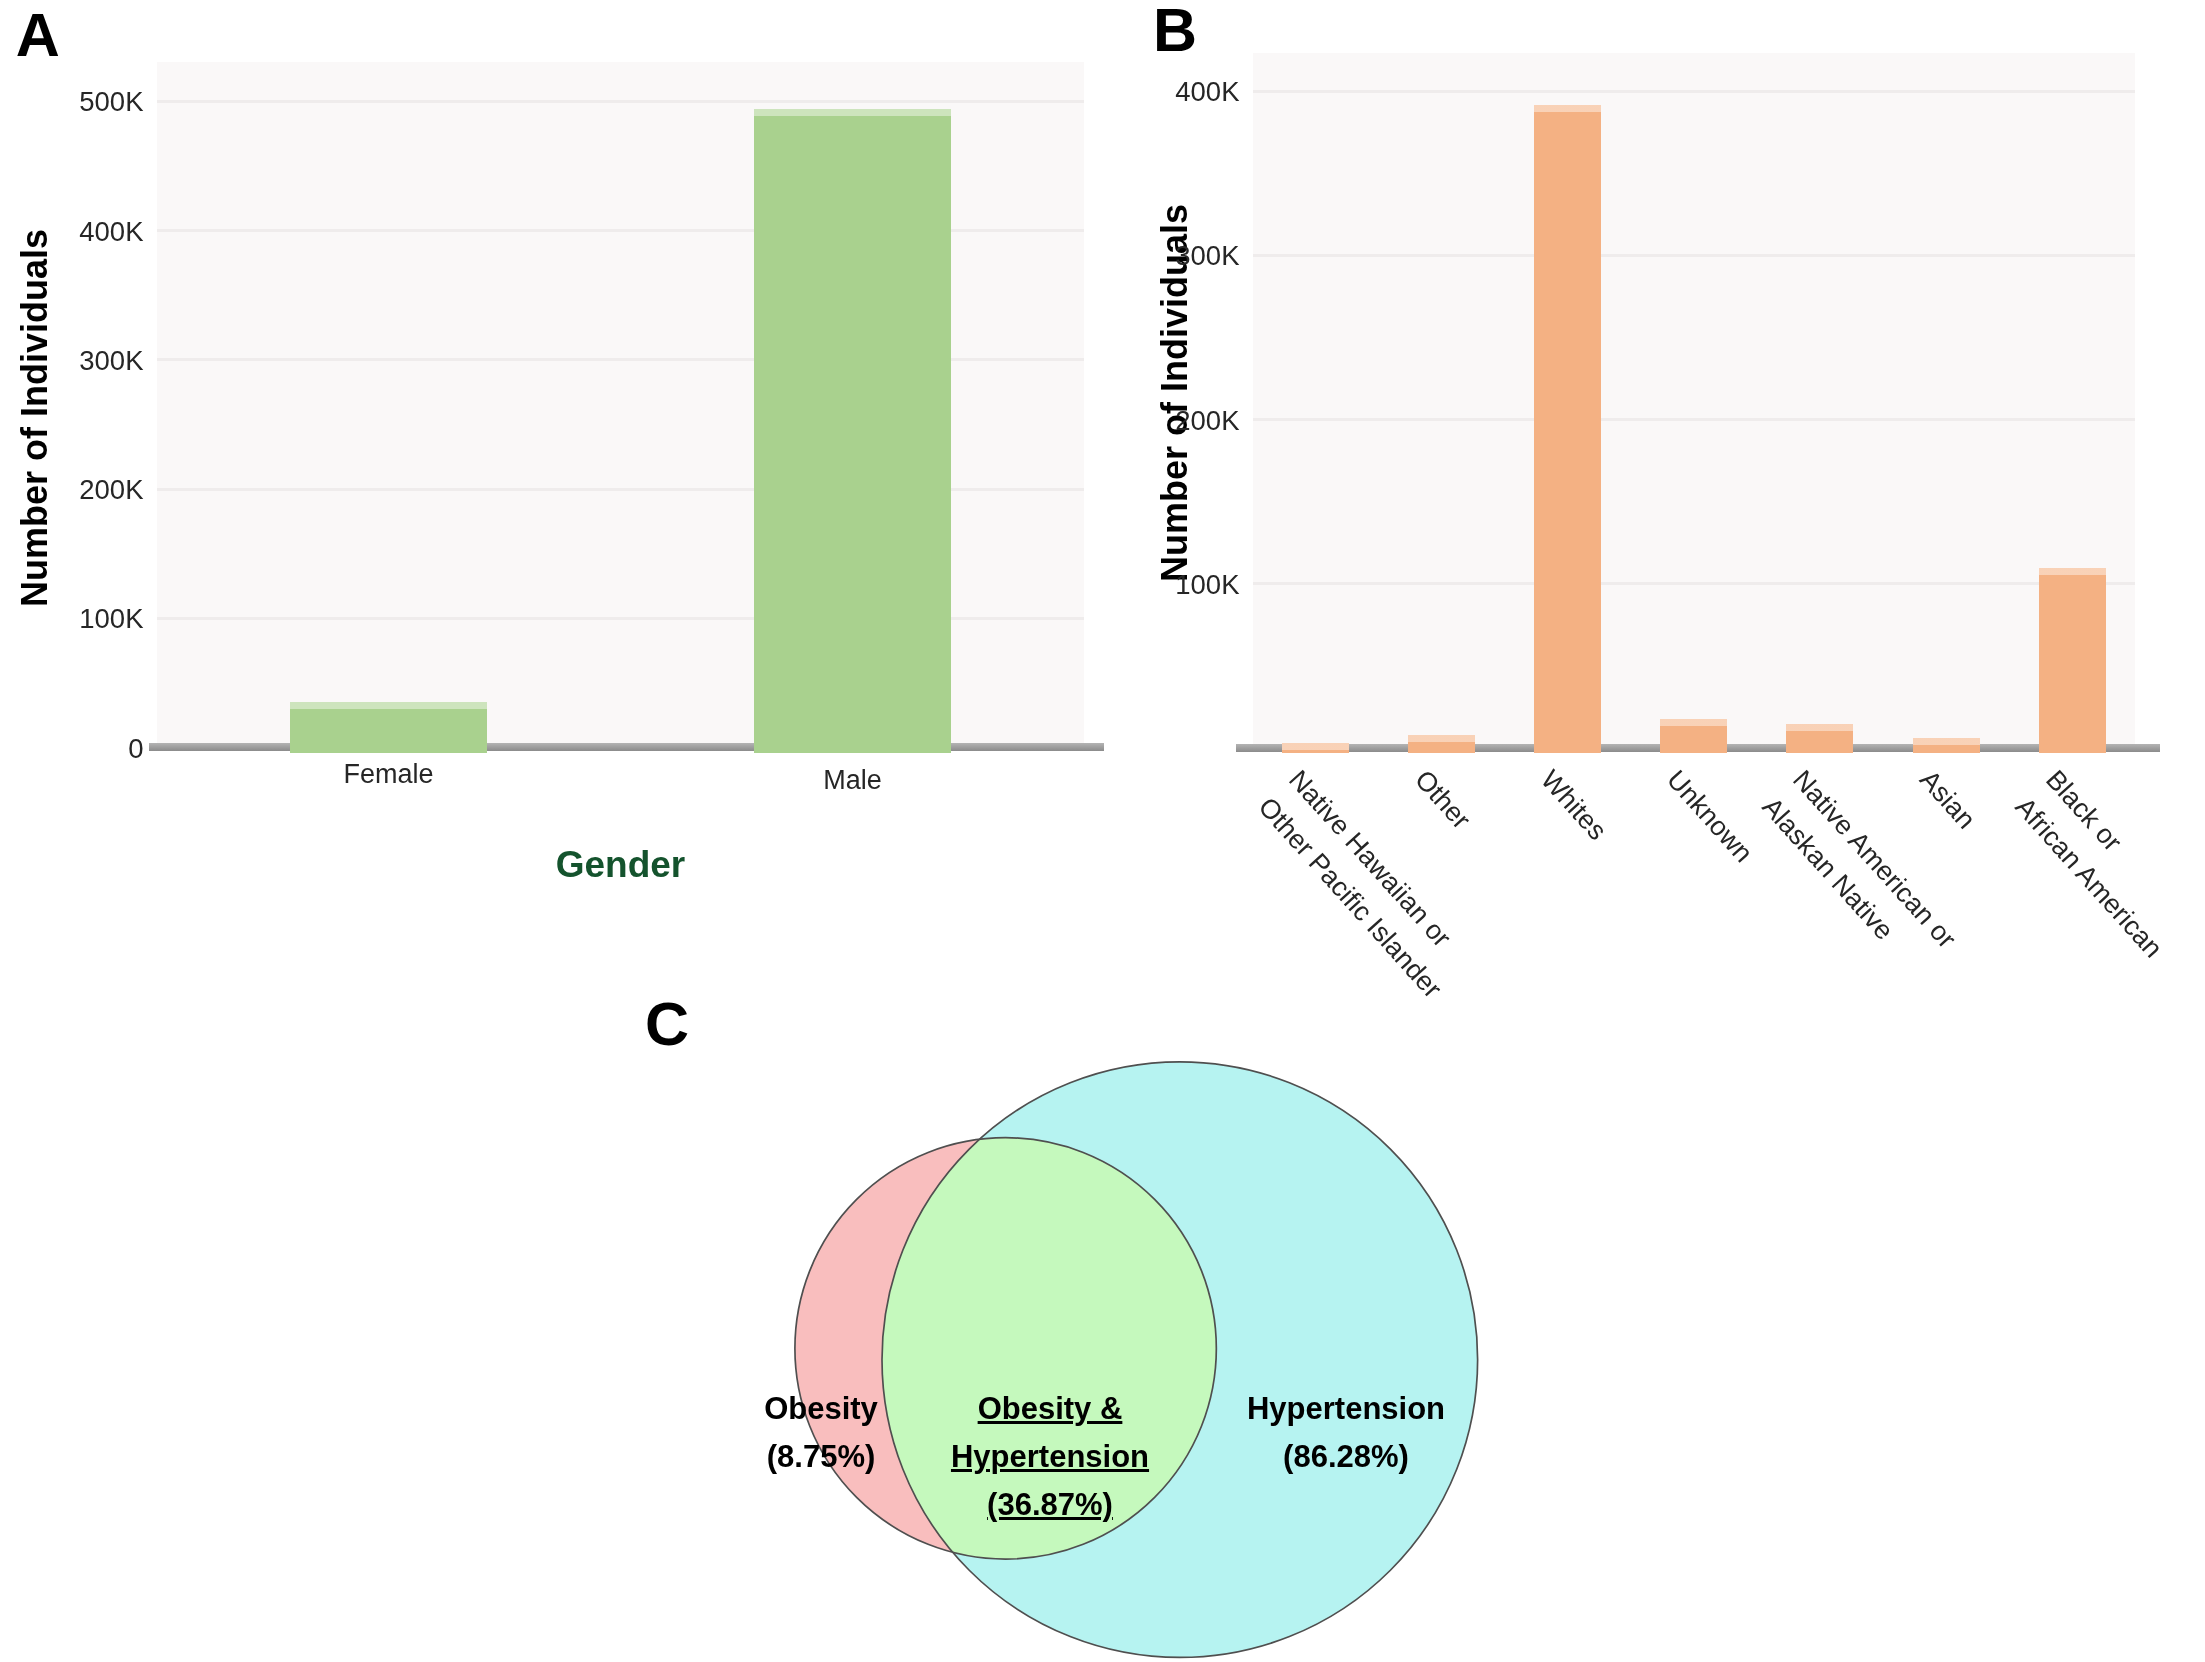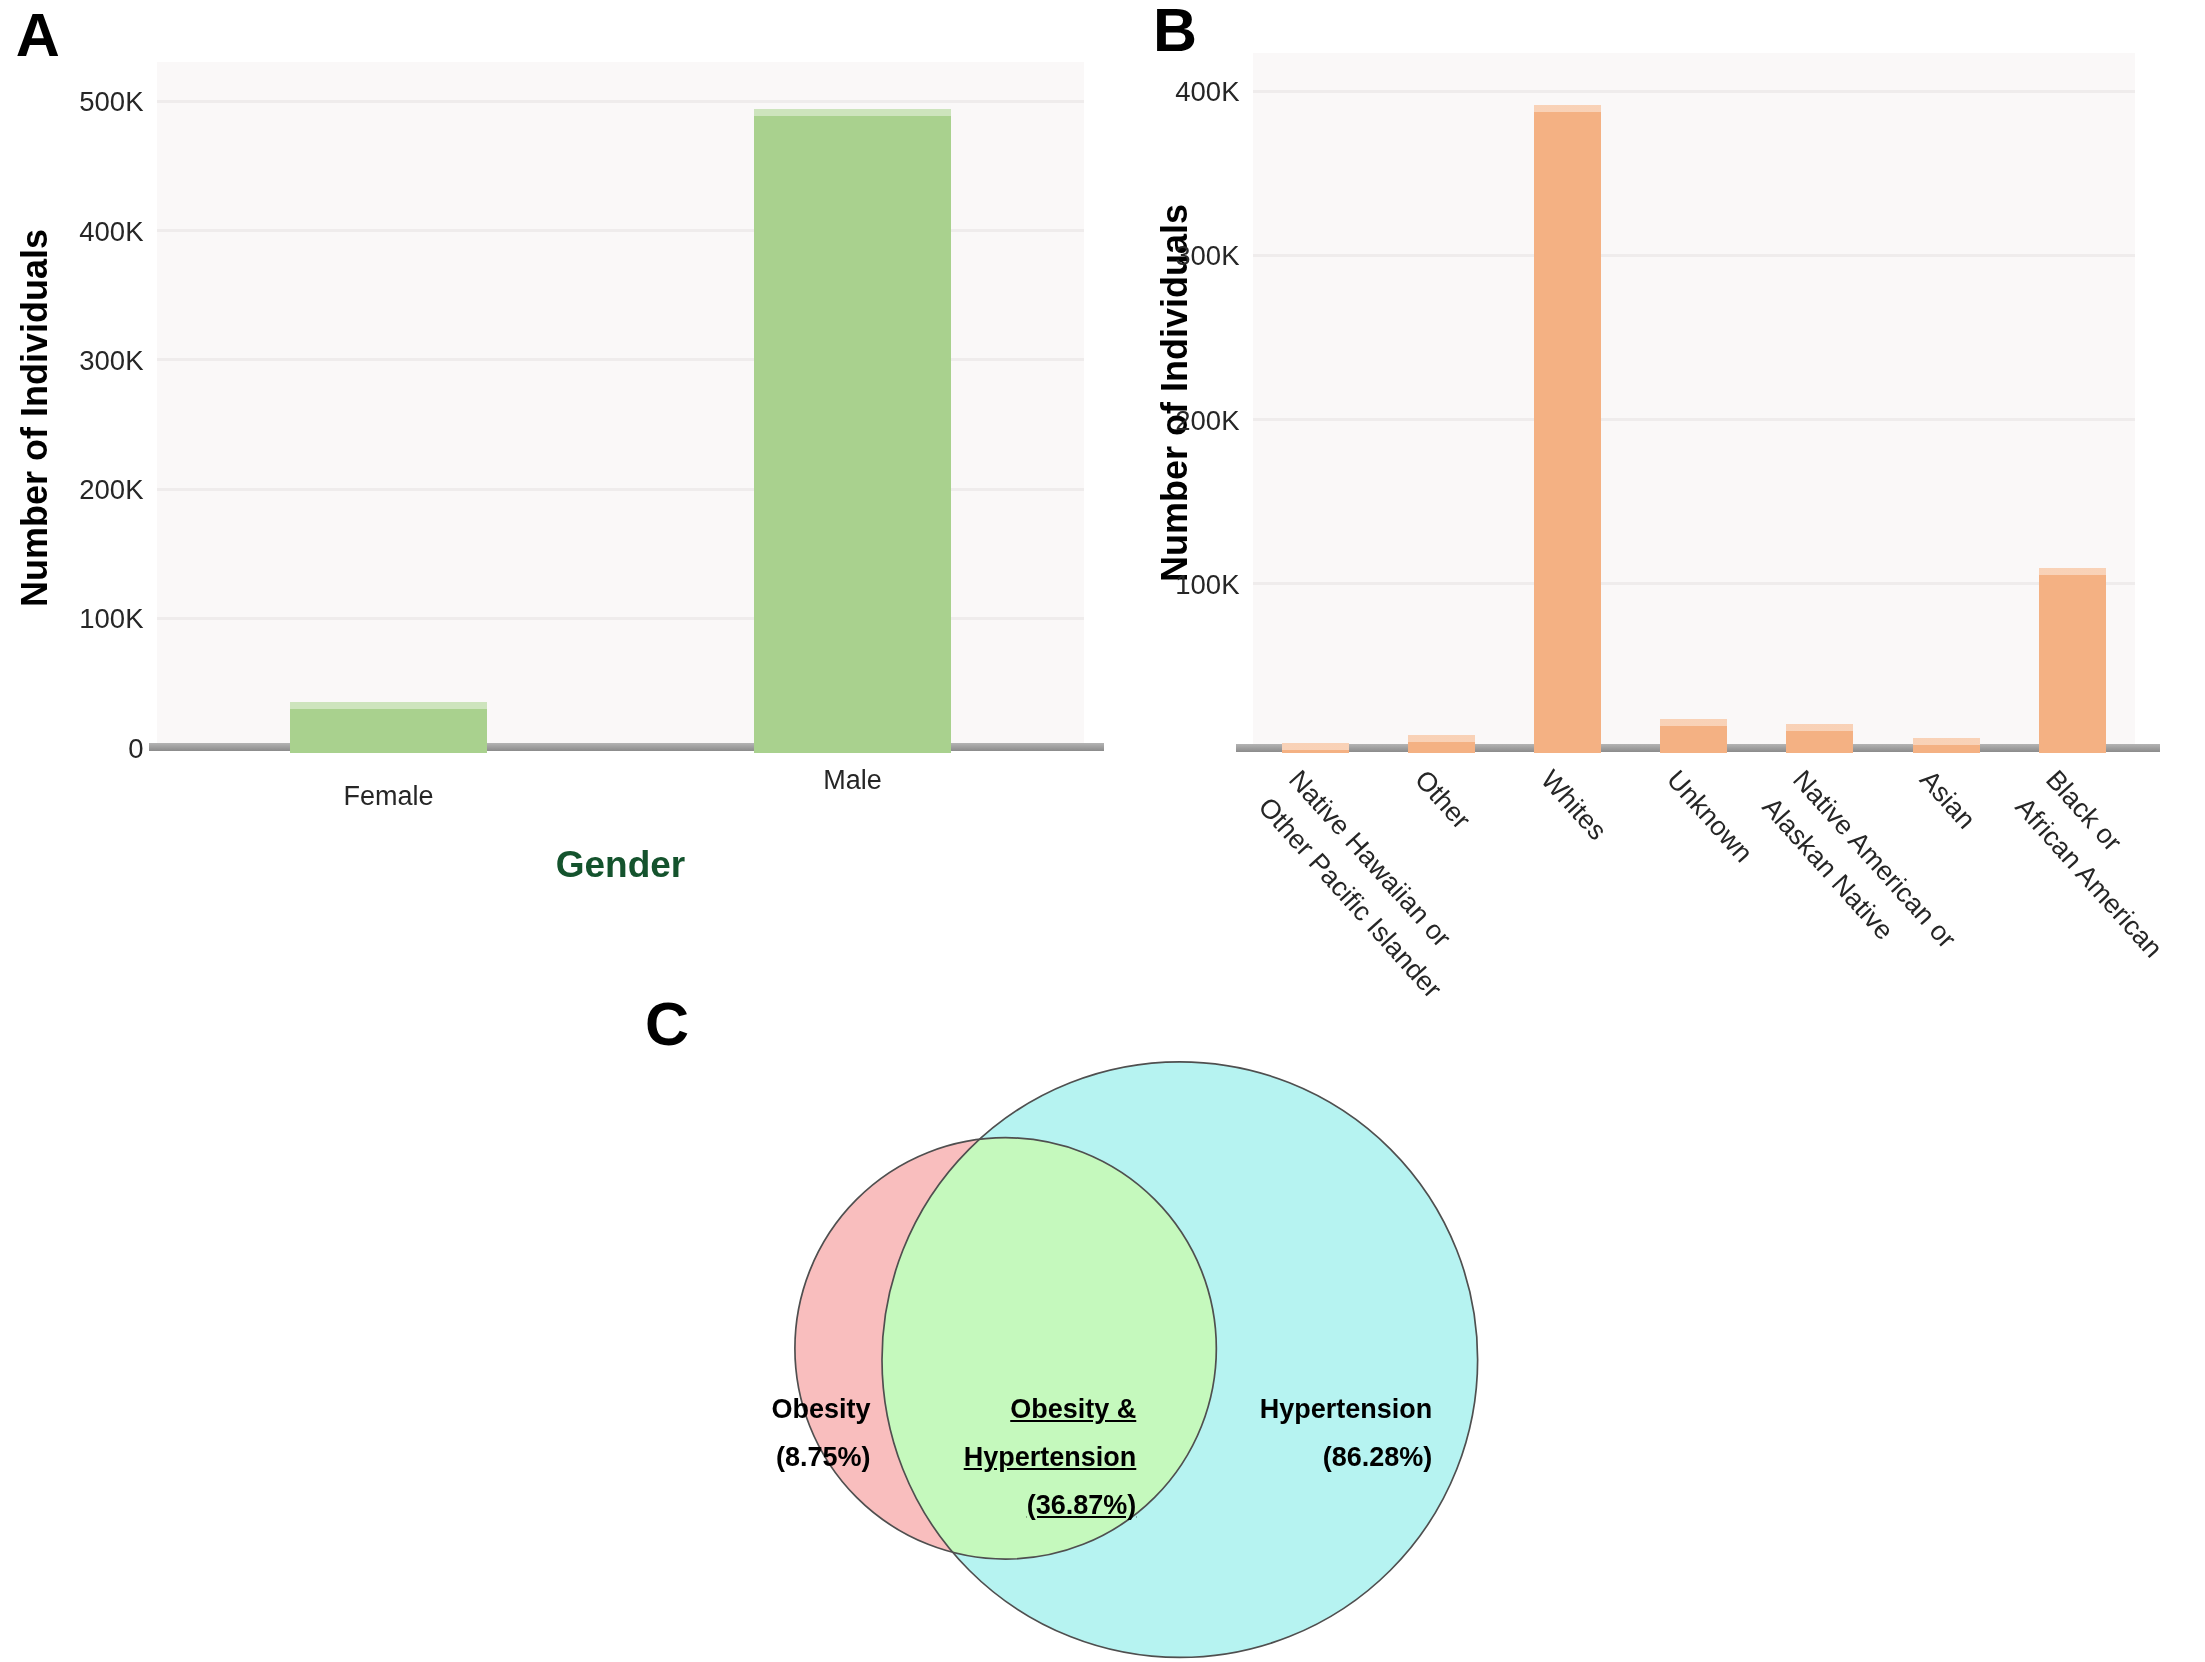--- a/index.html
+++ b/index.html
@@ -20,22 +20,22 @@
   .xlabel.rot{
     transform:rotate(48deg);transform-origin:left top;text-align:left;
     white-space:nowrap;line-height:41px;width:auto;
   }
   .axis-title-x{position:absolute;font-size:37px;font-weight:bold;color:#14532d;text-align:center;}
   .ytitle{
     position:absolute;font-size:36px;font-weight:bold;color:#000;white-space:nowrap;
     transform:rotate(-90deg);transform-origin:left top;line-height:1;
   }
   .venn-label{
-    position:absolute;font-weight:bold;font-size:27px;line-height:48px;
-    text-align:right;transform:translate(-50%,-50%);color:#000;z-index:3;white-space:nowrap;
+    position:absolute;font-weight:bold;font-size:31px;line-height:48px;
+    text-align:center;transform:translate(-50%,-50%);color:#000;z-index:3;white-space:nowrap;
   }
   svg.venn{position:absolute;}
 </style>
 </head>
 <body>
 
 <div class="panel-letter" style="left:15.7px;top:4.5px;">A</div>
 
 <div class="ytitle" style="left:17px;top:607px;">Number of Individuals</div>
 
@@ -47,21 +47,21 @@
     <div class="ytick" style="bottom: 114px;">100K</div>
     <div class="gridline" style="bottom: 257px;"></div>
     <div class="ytick" style="bottom: 243px;">200K</div>
     <div class="gridline" style="bottom: 387px;"></div>
     <div class="ytick" style="bottom: 372px;">300K</div>
     <div class="gridline" style="bottom: 516px;"></div>
     <div class="ytick" style="bottom: 501px;">400K</div>
     <div class="gridline" style="bottom: 645px;"></div>
     <div class="ytick" style="bottom: 631px;">500K</div>
     <div class="bar" style="left: 133px; width: 197px; height: 51px; background-color: rgb(169, 209, 142); background-image: linear-gradient(rgba(255, 255, 255, 0.42) 0px, rgba(255, 255, 255, 0.42) 7.3px, rgba(255, 255, 255, 0) 7.3px);"></div>
-    <div class="xlabel" style="left: 91px; width: 281px; top: 690px; margin-top: 28px;">
+    <div class="xlabel" style="left: 91px; width: 281px; top: 668px; margin-top: 28px;">
       <div>Female</div>
     </div>
     <div class="bar" style="left: 597px; width: 197px; height: 644px; background-color: rgb(169, 209, 142); background-image: linear-gradient(rgba(255, 255, 255, 0.42) 0px, rgba(255, 255, 255, 0.42) 7.3px, rgba(255, 255, 255, 0) 7.3px);"></div>
     <div class="xlabel" style="left: 555px; width: 281px; top: 702px;">
       <div>Male</div>
     </div>
   </div>
 
 <div class="axis-title-x" style="left:157px;top:844px;width:927px;">Gender</div>
 

